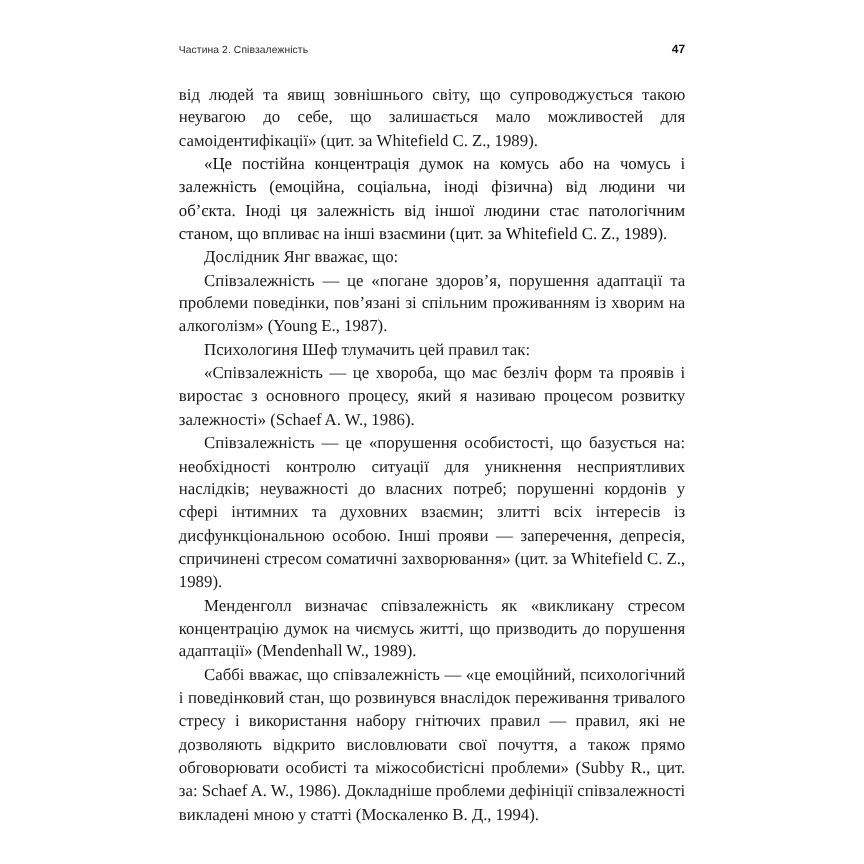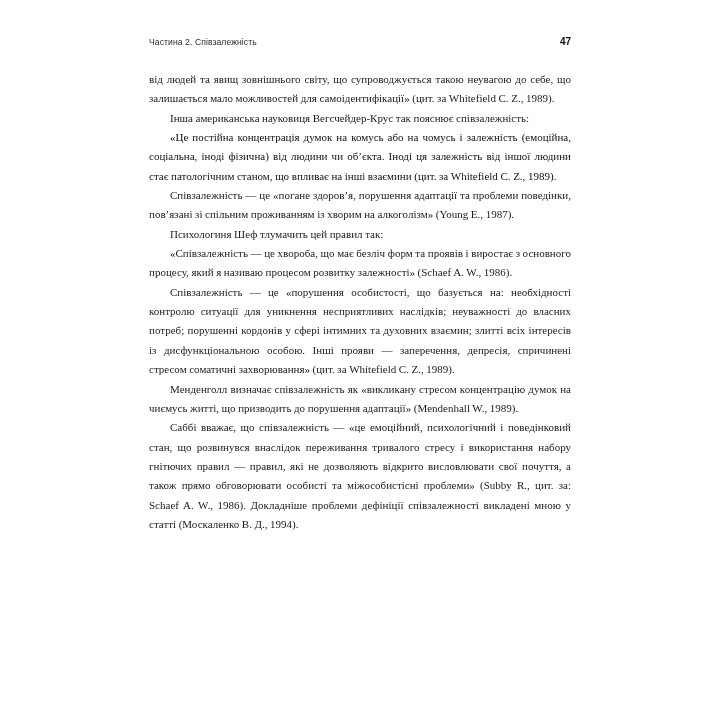--- a/index.html
+++ b/index.html
@@ -49,21 +49,21 @@
   
   .textblock {
     position: absolute;
     left: 149px;
     top: 70px;
     width: 422px;
   }
 
   .para {
     margin: 0;
-    font-size: 11px;
+    font-size: 14px;
     line-height: 19.35px;
     text-align: justify;
     text-justify: inter-word;
     text-indent: 21px;
     hyphens: manual;
     word-spacing: -0.15px;
     color: #1b1b1b;
   }
   .para.bold {
     font-weight: normal;
@@ -79,22 +79,22 @@
 
 <div class="page">
 
   <div class="running-head">
     <span class="running-head-title">Частина 2. Співзалежність</span>
     <span class="running-head-folio">47</span>
   </div>
 
   <div class="textblock">
     <p class="para continued">від людей та явищ зовнішнього світу, що супроводжується такою неувагою до себе, що залишається мало можливостей для самоідентифікації» (цит. за Whitefield C. Z., 1989).</p>
-    <p class="para">Інша американська науковиця Вегсчейдер-Крус так пояснює співзалежність:</p>
     <p class="para bold">«Це постійна концентрація думок на комусь або на чомусь і залежність (емоційна, соціальна, іноді фізична) від людини чи об’єкта. Іноді ця залежність від іншої людини стає патологічним станом, що впливає на інші взаємини (цит. за Whitefield C. Z., 1989).</p>
+    <p class="para">Дослідник Янг вважає, що:</p>
     <p class="para">Співзалежність — це «погане здоров’я, порушення адаптації та проблеми поведінки, пов’язані зі спільним проживанням із хворим на алкоголізм» (Young E., 1987).</p>
     <p class="para">Психологиня Шеф тлумачить цей правил так:</p>
     <p class="para">«Співзалежність — це хвороба, що має безліч форм та проявів і виростає з основного процесу, який я називаю процесом розвитку залежності» (Schaef A. W., 1986).</p>
     <p class="para">Співзалежність — це «порушення особистості, що базується на: необхідності контролю ситуації для уникнення несприятливих наслідків; неуважності до власних потреб; порушенні кордонів у сфері інтимних та духовних взаємин; злитті всіх інтересів із дисфункціональною особою. Інші прояви — заперечення, депресія, спричинені стресом соматичні захворювання» (цит. за Whitefield C. Z., 1989).</p>
     <p class="para">Менденголл визначає співзалежність як «викликану стресом концентрацію думок на чиємусь житті, що призводить до порушення адаптації» (Mendenhall W., 1989).</p>
     <p class="para">Саббі вважає, що співзалежність — «це емоційний, психологічний і поведінковий стан, що розвинувся внаслідок переживання тривалого стресу і використання набору гнітючих правил — правил, які не дозволяють відкрито висловлювати свої почуття, а також прямо обговорювати особисті та міжособистісні проблеми» (Subby R., цит. за: Schaef A. W., 1986). Докладніше проблеми дефініції співзалежності викладені мною у статті (Москаленко В. Д., 1994).</p>
   </div>
 
 </div>
 

